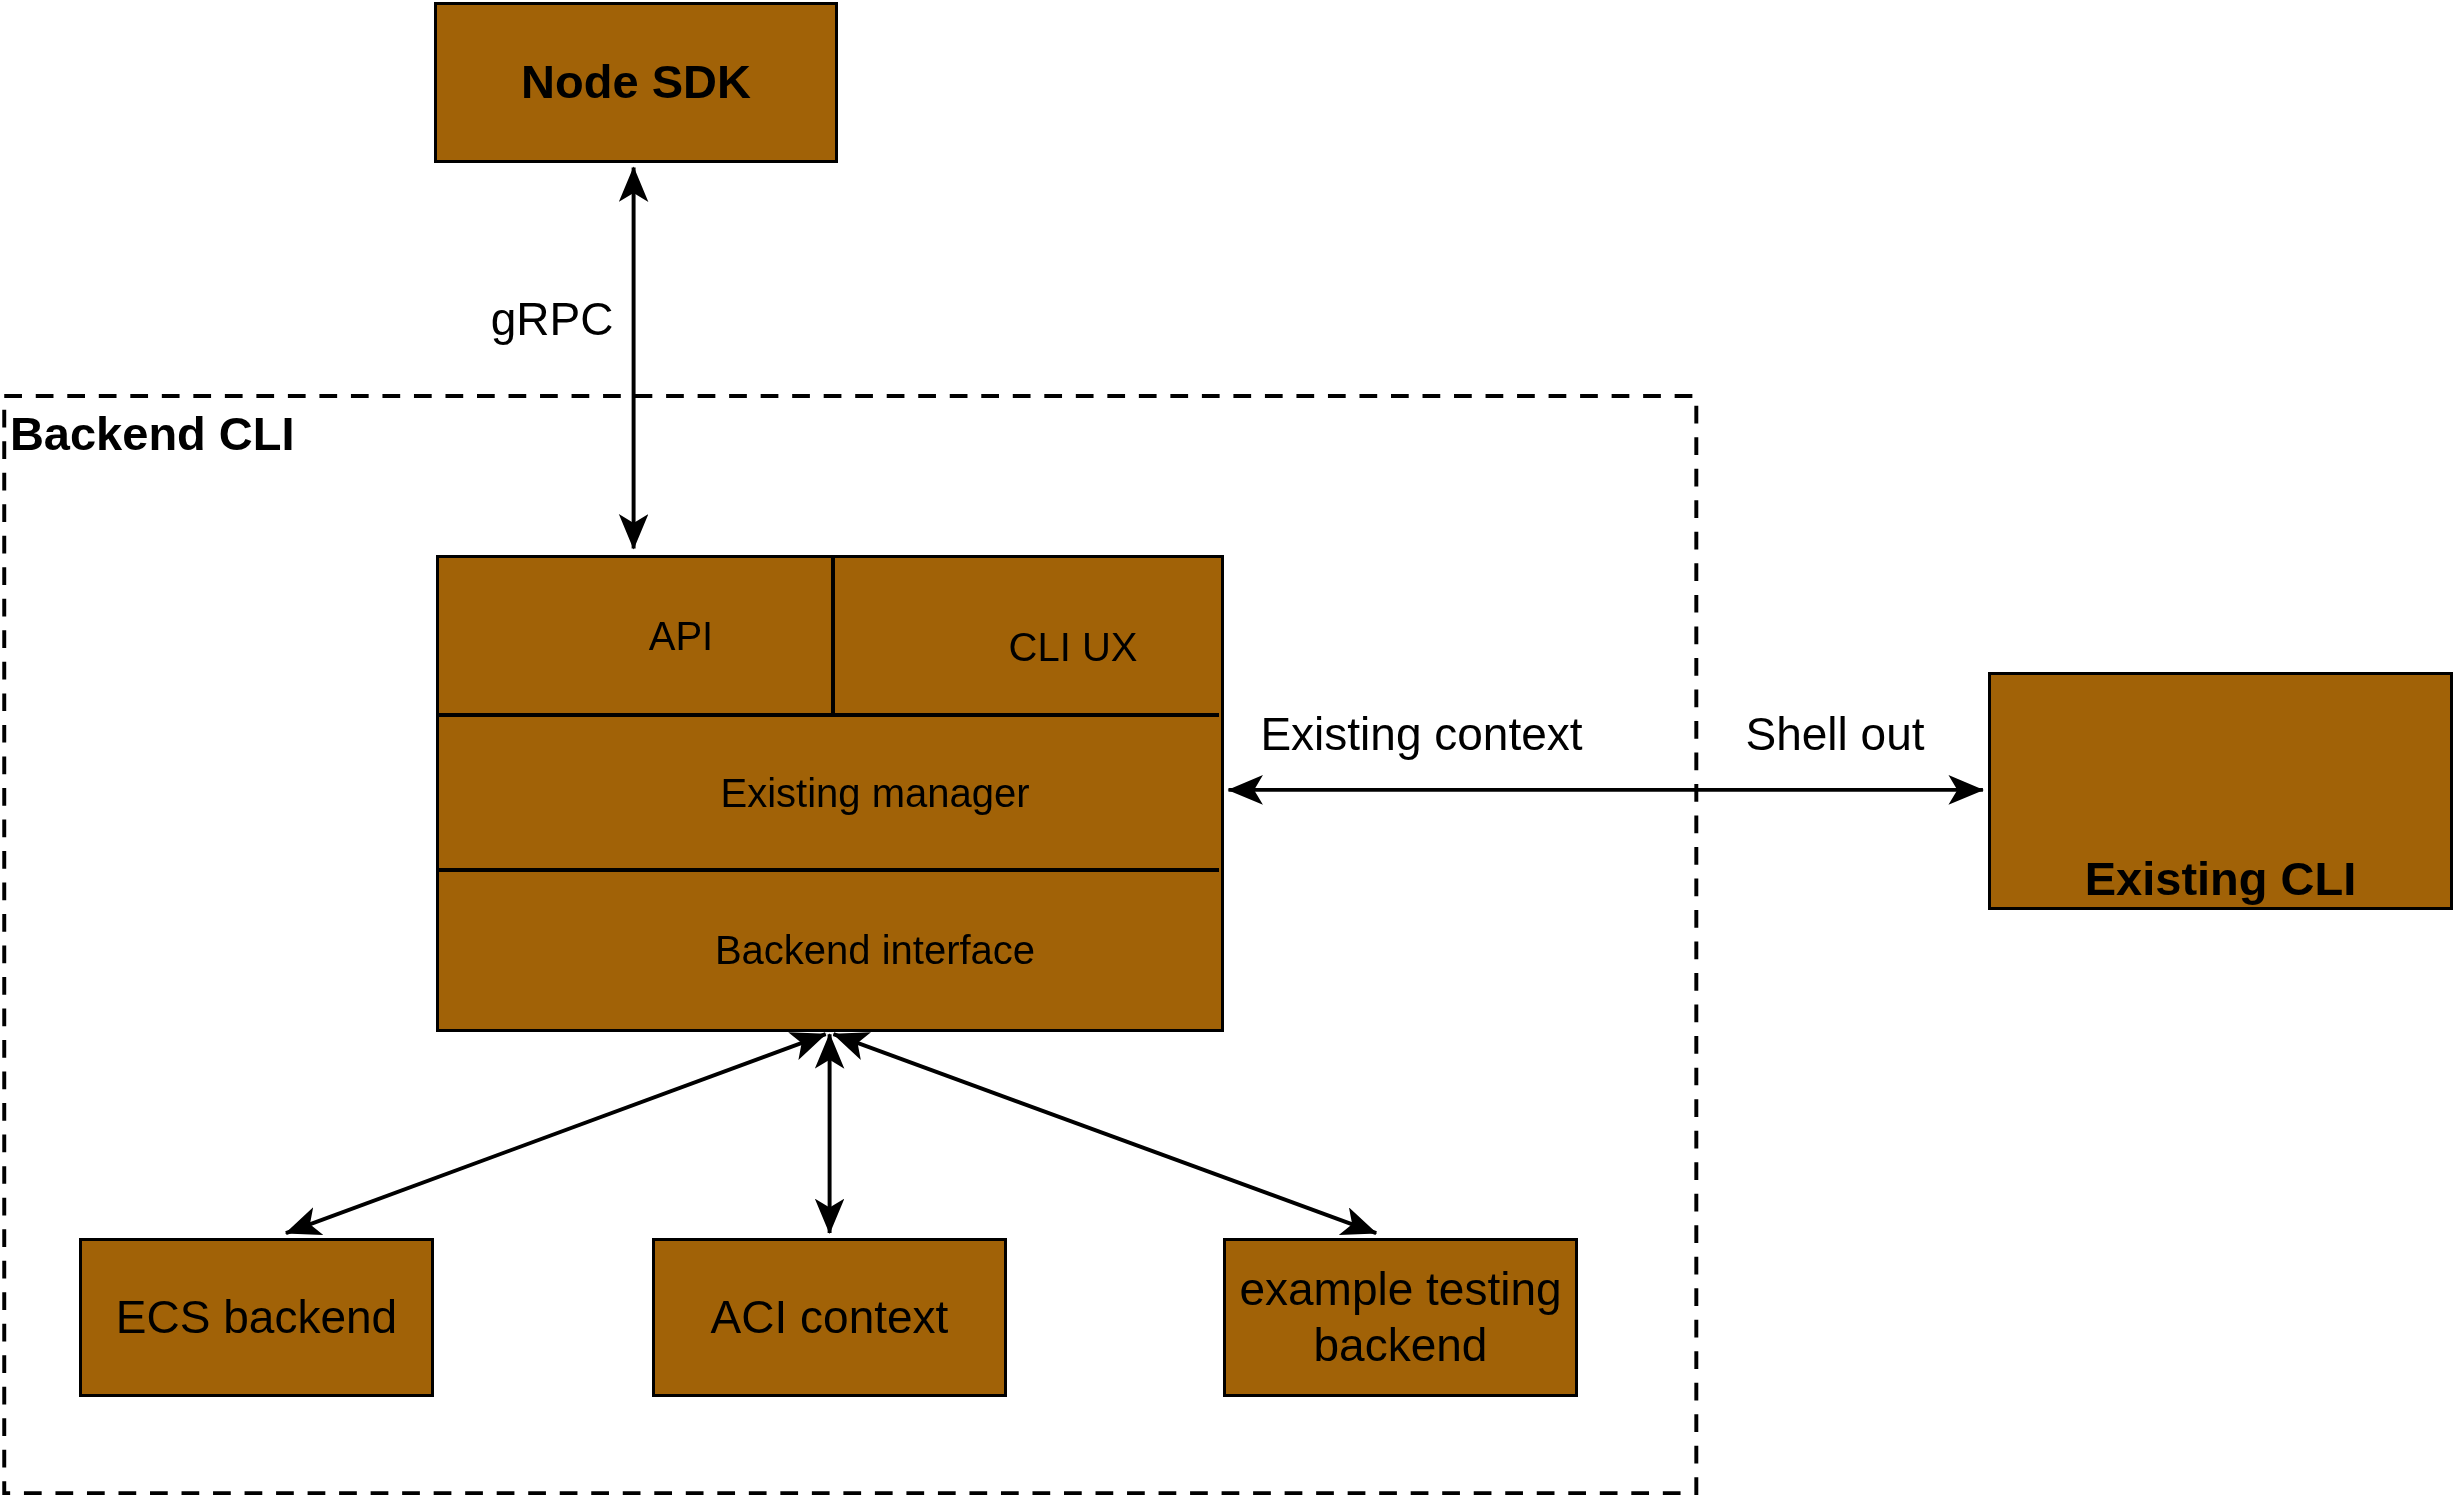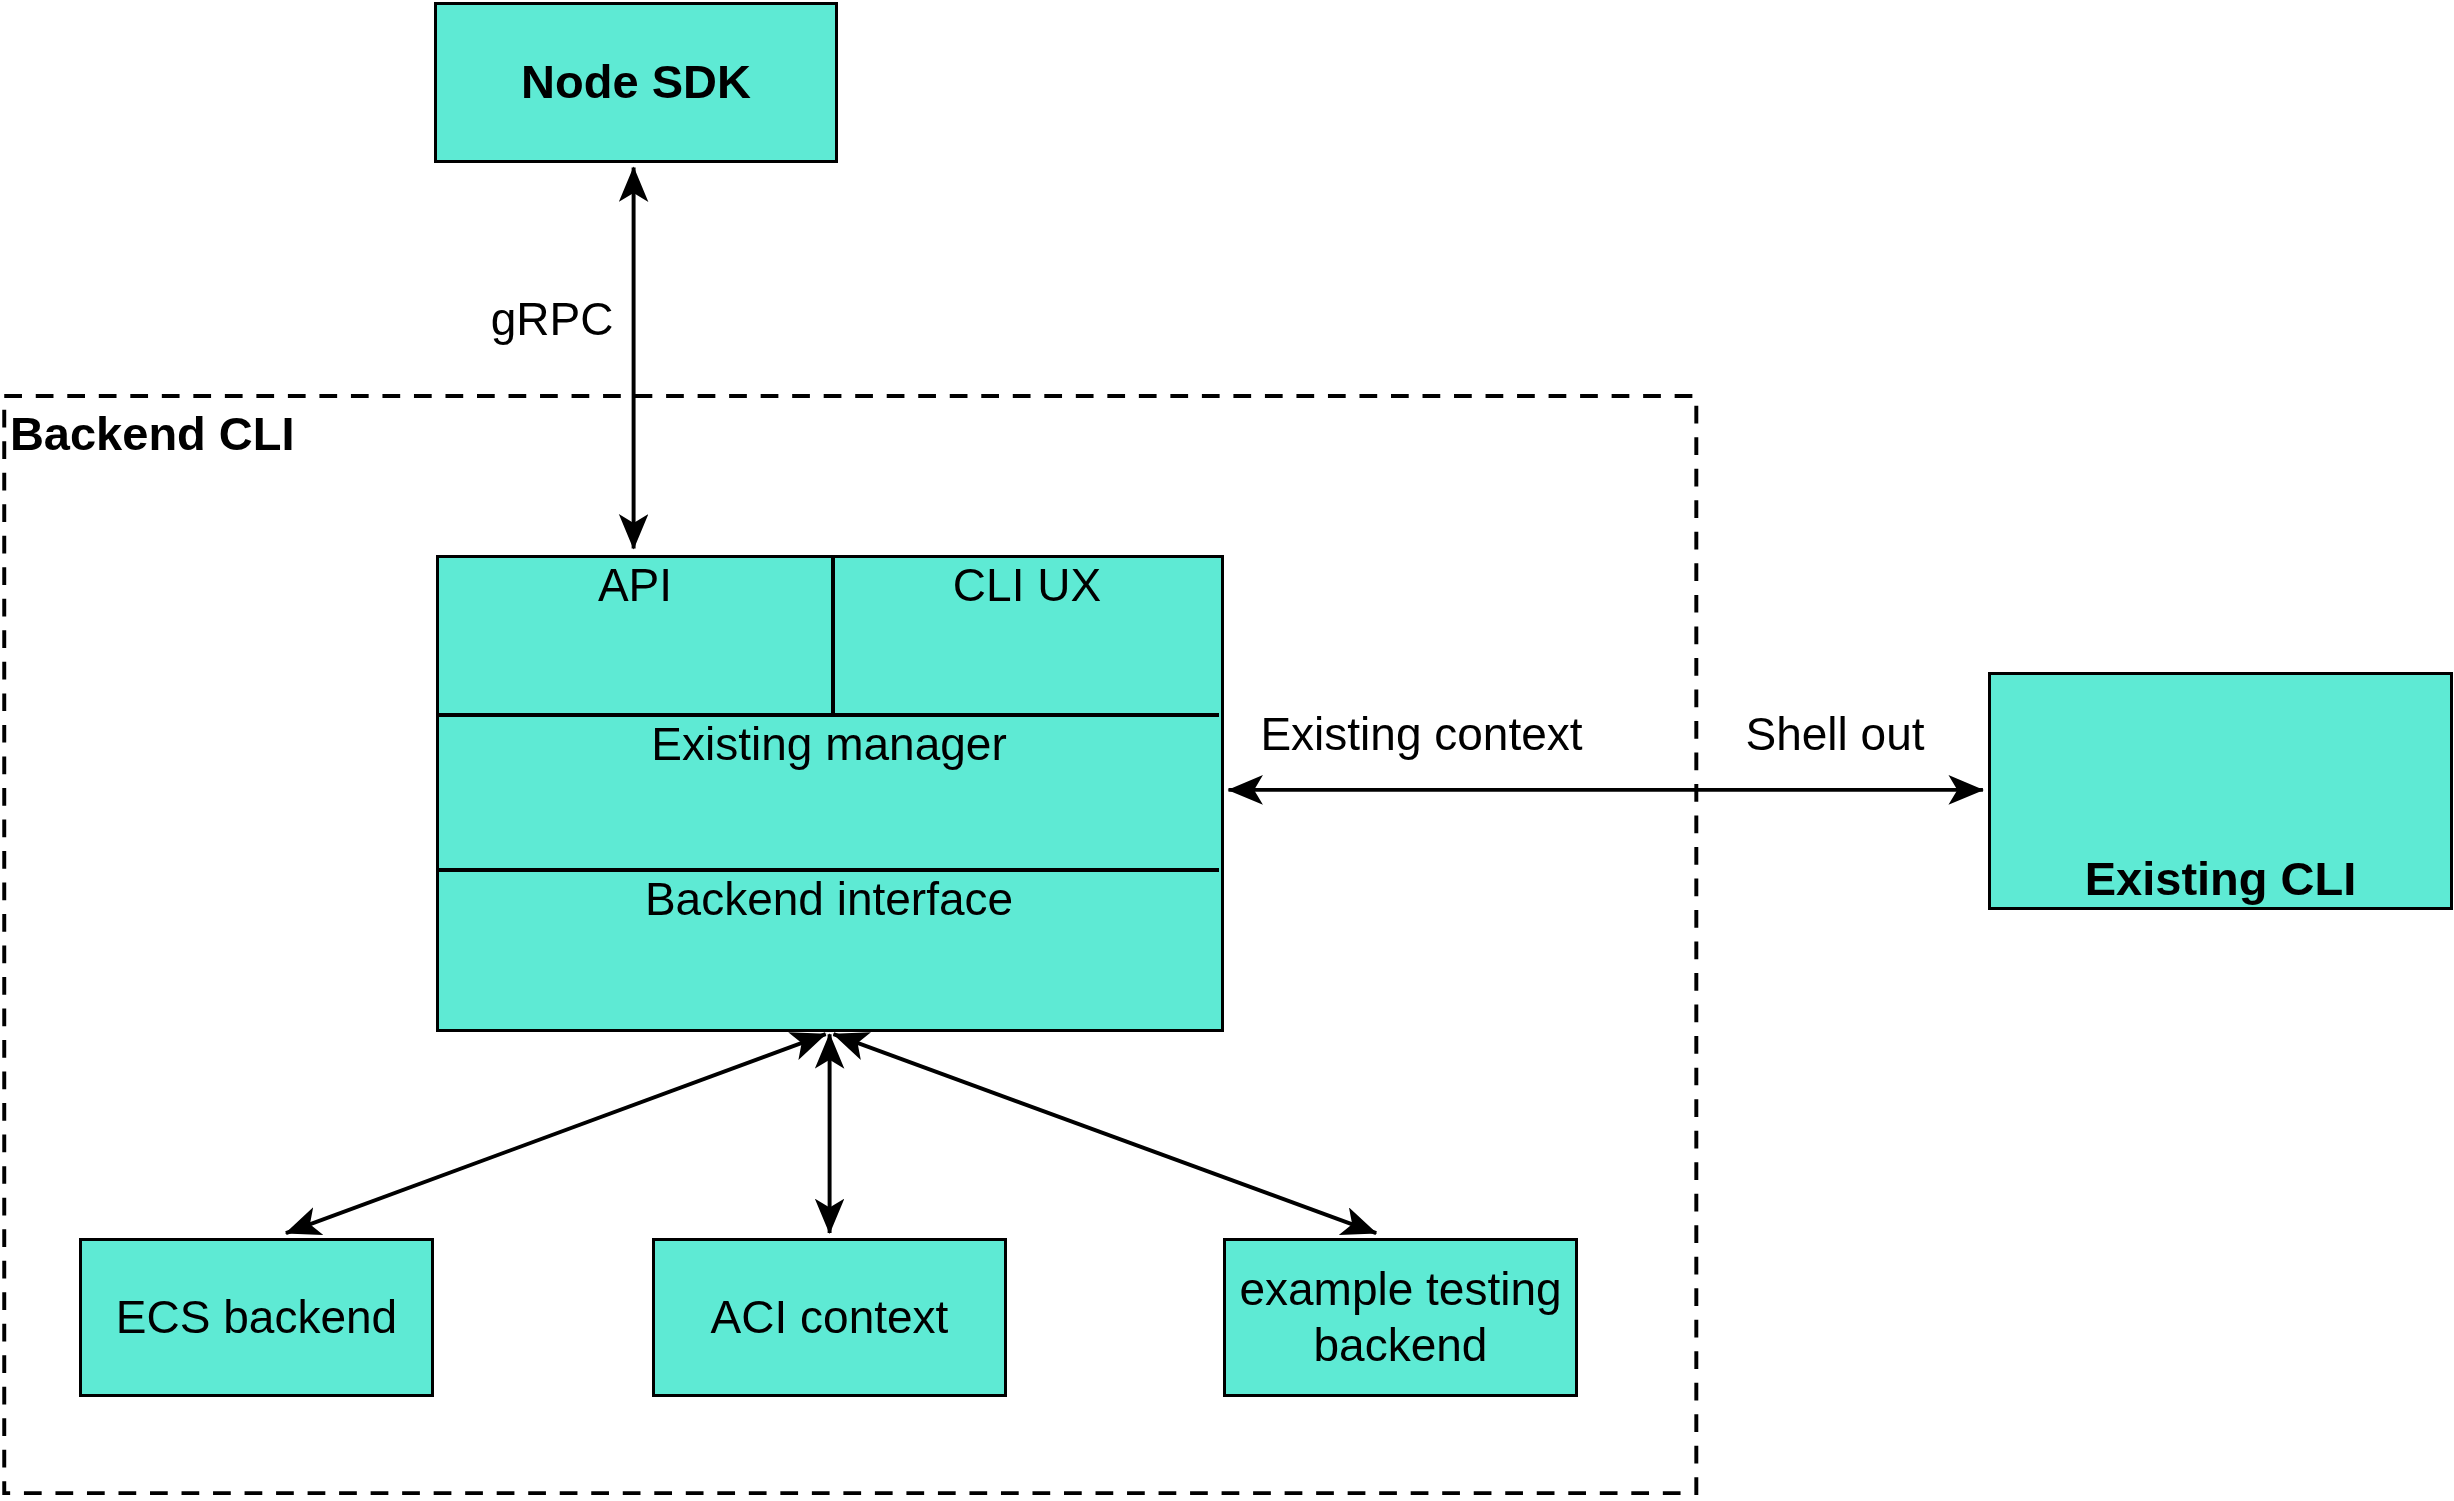--- a/index.html
+++ b/index.html
@@ -13,21 +13,21 @@
     height: 1501px;
     background: #ffffff;
     font-family: "Liberation Sans", sans-serif;
     color: #000000;
     overflow: hidden;
   }
   .node {
     position: absolute;
     box-sizing: border-box;
     border: 3.9px solid #000000;
-    background: #5eead4;
+    background: #a16207;
     display: flex;
     align-items: center;
     justify-content: center;
     text-align: center;
     font-size: 46px;
     line-height: 1.2;
   }
   .node.bold { font-weight: bold; font-size: 47px; }
   .svg-layer {
     position: absolute;
@@ -53,24 +53,25 @@
   }
   
   .stack { padding: 0; }
   .stack-inner {
     position: absolute;
     inset: 0;
   }
   .cell {
     position: absolute;
     display: flex;
-    align-items: flex-start;
+    align-items: center;
     justify-content: center;
     text-align: center;
-    font-size: 46px;
+    font-size: 40px;
+    margin-left: 46px;
   }
   .divider { position: absolute; background: #000000; }
 </style>
 </head>
 <body>
 
 <div id="canvas">
 
   <svg class="svg-layer" viewBox="0 0 2492 1524" xmlns="http://www.w3.org/2000/svg">
     <defs>

